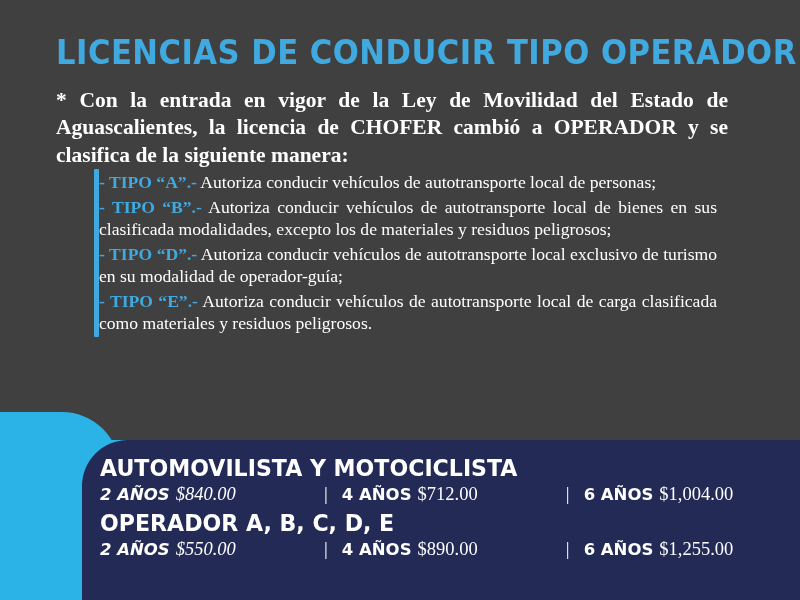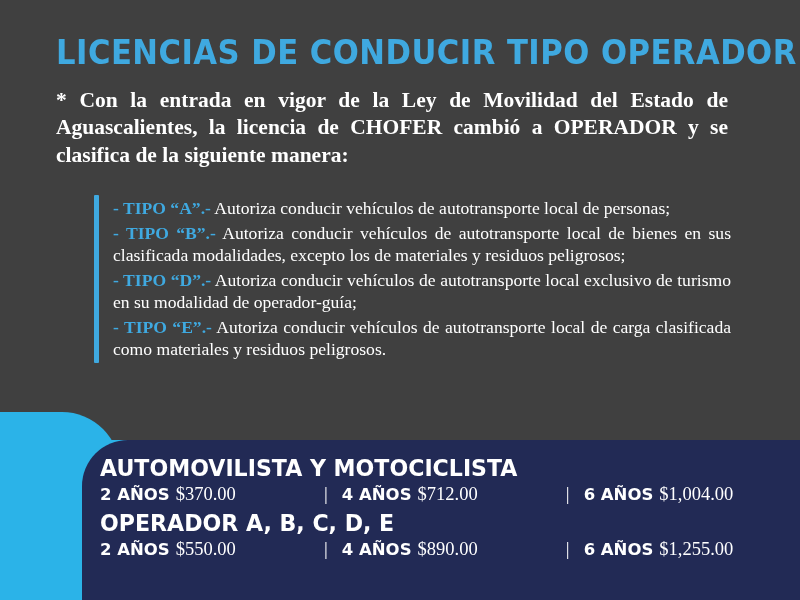--- a/index.html
+++ b/index.html
@@ -39,24 +39,23 @@
     color: #ffffff;
     font-family: "Liberation Serif", serif;
     font-weight: bold;
     font-size: 21.5px;
     line-height: 1.28;
     text-align: justify;
     text-align-last: left;
     width: 672px;
   }
   .list-wrap {
-    margin-top: 26px;
+    margin-top: 0;
     margin-left: 38px;
     display: flex;
-    gap: 14px;
   }
   .accent-bar {
     width: 5px;
     background: #3fa9e0;
     flex: 0 0 5px;
     border-radius: 1px;
   }
   .items {
     flex: 1 1 auto;
     padding-top: 2px;
@@ -131,21 +130,21 @@
     color: #ffffff;
     font-family: "Liberation Serif", serif;
     font-size: 18.5px;
   }
   .sep {
     color: #ffffff;
     font-family: "Liberation Serif", serif;
     font-size: 19px;
     margin: 0 14px 0 14px;
   }
-  .w1 { width: 210px; }
+  .w1 { width: 210px; font-style: italic; }
   .w2 { width: 210px; }
 </style>
 </head>
 <body>
 
 <div class="page">
 
   <div class="top-panel">
     <div class="headline">LICENCIAS DE CONDUCIR TIPO OPERADOR</div>
     <div class="intro">* Con la entrada en vigor de la Ley de Movilidad del Estado de Aguascalientes, la licencia de CHOFER cambió a OPERADOR y se clasifica de la siguiente manera:</div>
@@ -176,21 +175,21 @@
   </div>
 
   <div class="bottom-band">
     <div class="band-inner">
 
       <div>
         <div class="cat-title">AUTOMOVILISTA Y MOTOCICLISTA</div>
         <div class="price-row">
           <div class="price-cell w1">
             <span class="years">2 AÑOS</span>
-            <span class="amount">$370.00</span>
+            <span class="amount">$840.00</span>
           </div>
           <span class="sep">|</span>
           <div class="price-cell w2">
             <span class="years">4 AÑOS</span>
             <span class="amount">$712.00</span>
           </div>
           <span class="sep">|</span>
           <div class="price-cell">
             <span class="years">6 AÑOS</span>
             <span class="amount">$1,004.00</span>

